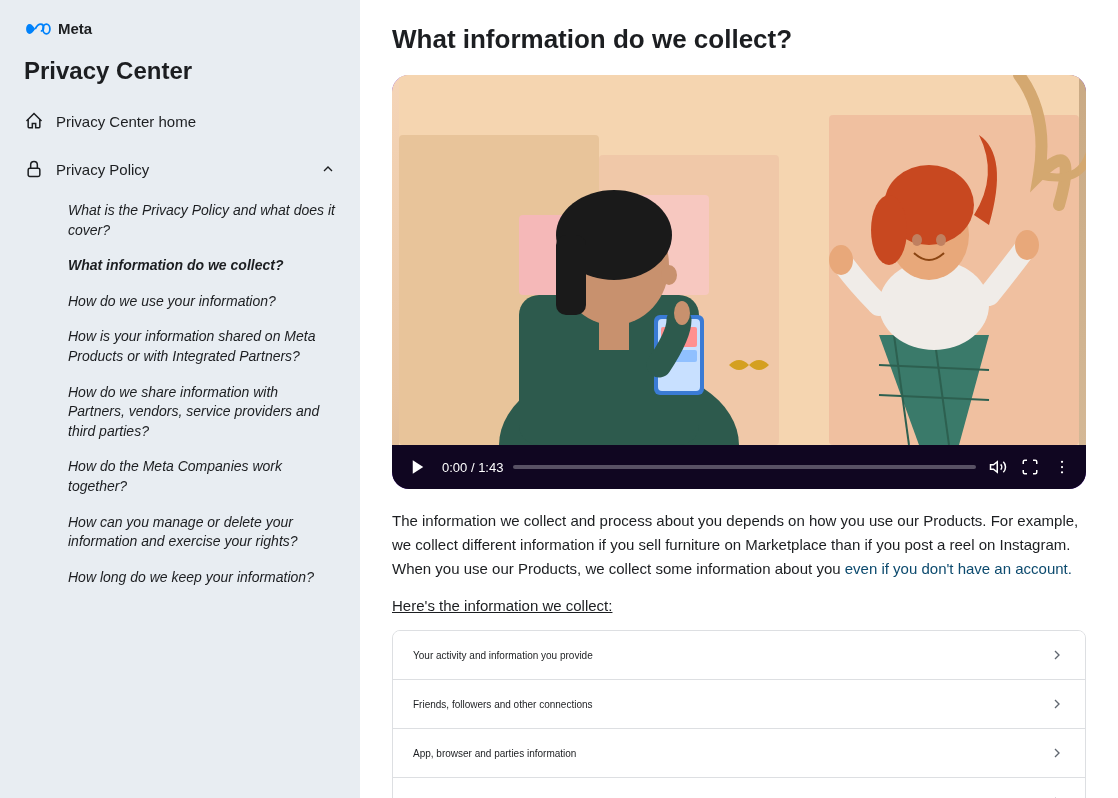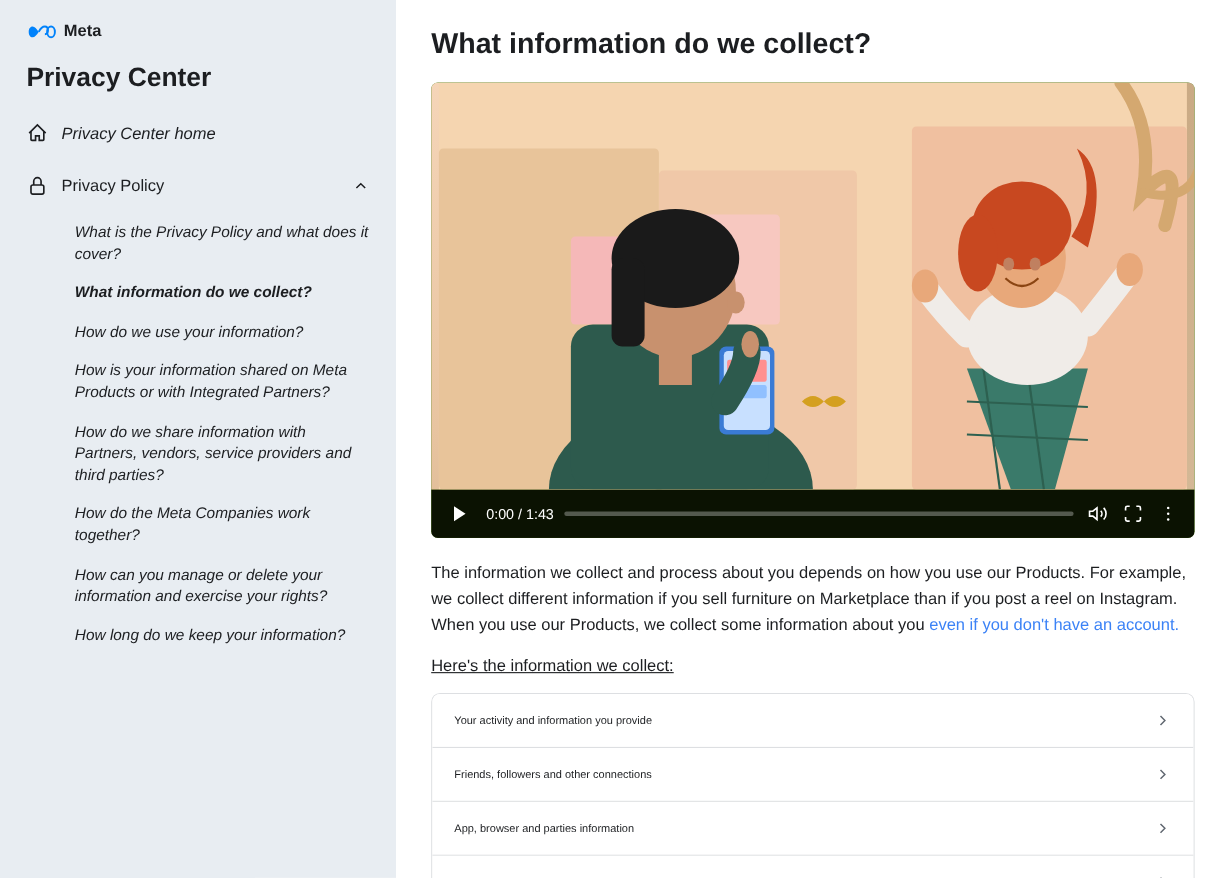--- a/index.html
+++ b/index.html
@@ -56,21 +56,20 @@
 
     .nav-item-home {
       display: flex;
       align-items: center;
       gap: 12px;
       padding: 10px 12px;
       border-radius: 8px;
       cursor: pointer;
       color: #1c1e21;
       font-size: 15px;
-      font-style: italic;
     }
 
     .home-icon {
       width: 20px;
       height: 20px;
       flex-shrink: 0;
     }
 
     .nav-section {
       margin-top: 8px;
@@ -136,22 +135,22 @@
     .page-title {
       font-size: 26px;
       font-weight: 700;
       color: #1c1e21;
       margin-bottom: 20px;
     }
 
     
     .video-container {
       width: 100%;
-      background: #4d7c0f;
-      border-radius: 6px;
+      background: #6d28d9;
+      border-radius: 17px;
       overflow: hidden;
       margin-bottom: 20px;
       position: relative;
     }
 
     .video-thumbnail {
       width: 100%;
       height: 370px;
       background: linear-gradient(135deg, #f5d5b8 0%, #e8c4a0 30%, #c8a882 60%, #d4b896 100%);
       position: relative;
@@ -220,21 +219,21 @@
 
     
     .description-text {
       font-size: 15px;
       line-height: 1.6;
       color: #1c1e21;
       margin-bottom: 16px;
     }
 
     .link-text {
-      color: #3b82f6;
+      color: #0c4a6e;
       text-decoration: none;
     }
 
     .collect-intro {
       font-size: 15px;
       color: #1c1e21;
       margin-bottom: 16px;
       text-decoration: underline;
     }
 

